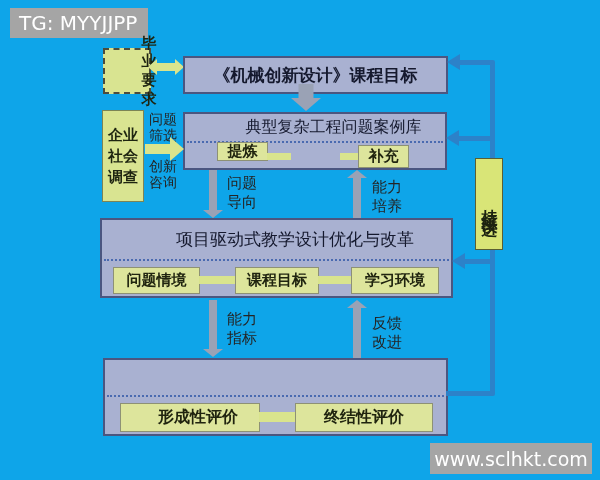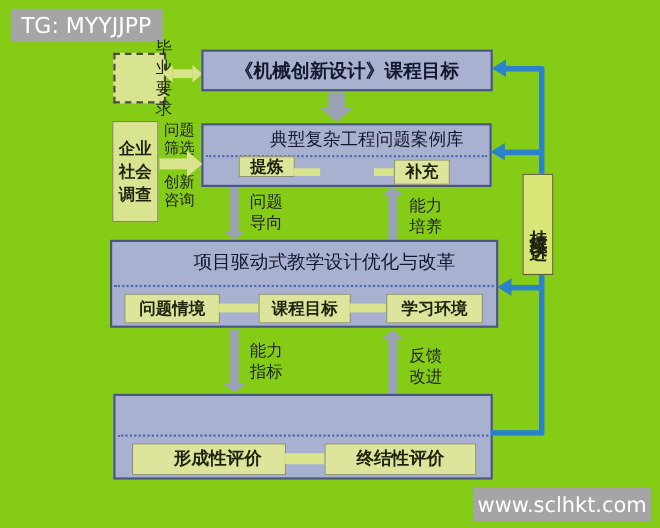--- a/index.html
+++ b/index.html
@@ -1,28 +1,28 @@
 <!DOCTYPE html>
 <html><head>
 <meta charset="utf-8">
 <style>
   html,body{margin:0;padding:0;background:#fff;}
-  .canvas{position:relative;width:600px;height:480px;background:#84cc16;overflow:hidden;
+  .canvas{position:relative;width:600px;height:480px;background:#0ea5e9;overflow:hidden;
           font-family:"DejaVu Sans","Liberation Sans",sans-serif;}
   .abs{position:absolute;}
   .pre{white-space:pre-line;}
 
   
   .badge{position:absolute;background:#a5a5a5;color:#ffffff;display:flex;align-items:center;}
   #tg-badge{left:10px;top:8px;width:138px;height:30px;font-size:20px;padding-left:9px;box-sizing:border-box;}
   #www-badge{left:430px;top:443px;width:162px;height:31px;font-size:19px;justify-content:center;}
 
   
   .main-box{position:absolute;background:#a9b1d1;border:2px solid #4b5680;box-sizing:border-box;color:#15192e;}
-  .main-title{display:flex;align-items:center;justify-content:center;font-weight:bold;}
+  .main-title{display:flex;align-items:center;justify-content:center;font-weight:bold;margin-top:11px;}
   #box1{left:183px;top:45px;width:265px;height:38px;font-size:17px;}
   #box2{left:183px;top:112px;width:264px;height:58px;}
   #box3{left:100px;top:218px;width:353px;height:80px;}
   #box4{left:103px;top:358px;width:345px;height:78px;}
   .box-title{position:absolute;left:0;right:0;top:0;text-align:center;font-weight:normal;color:#15192e;padding-left:37px;}
   #box2 .box-title{height:26px;line-height:26px;font-size:16px;}
   #box3 .box-title{height:38px;line-height:38px;font-size:17px;}
   #box4 .box-title{height:34px;line-height:34px;font-size:17px;}
   .divider{position:absolute;left:2px;right:2px;border-top:2px dotted #4a6ab0;}
   #box2 .divider{top:27px;}
@@ -43,21 +43,21 @@
   #b3i2{left:249px;top:47px;width:88px;height:27px;font-size:15px;}
   #b3c0{left:97px;top:56px;width:37px;height:8px;}
   #b3c1{left:216px;top:56px;width:34px;height:8px;}
   #b4i0{left:15px;top:43px;width:140px;height:29px;font-size:16px;padding-left:16px;}
   #b4i1{left:190px;top:43px;width:138px;height:29px;font-size:16px;}
   #b4c0{left:154px;top:52px;width:37px;height:10px;}
 
   
   #grad-box{left:103px;top:48px;width:44px;height:46px;background:#d9e491;border:2px dashed #4c4c3c;
             box-sizing:border-box;display:flex;align-items:center;justify-content:center;text-align:center;
-            font-size:15px;font-weight:normal;line-height:1.25;color:#1e2410;padding-left:44px;}
+            font-size:15px;font-weight:bold;line-height:1.25;color:#1e2410;padding-left:44px;}
   #survey-box{left:102px;top:110px;width:42px;height:92px;background:#d9e491;border:1px solid #7c8455;
               box-sizing:border-box;display:flex;align-items:center;justify-content:center;text-align:center;
               font-size:15px;font-weight:bold;line-height:1.4;color:#1e2410;}
   #ci-box{left:475px;top:158px;width:28px;height:92px;background:#d9e577;border:1px solid #5a5f33;
           box-sizing:border-box;display:flex;align-items:center;justify-content:center;
           writing-mode:vertical-rl;text-orientation:upright;font-size:16px;font-weight:bold;
           letter-spacing:4px;color:#1e2410;}
 
   
   .edge-label{position:absolute;font-size:15px;line-height:1.25;color:#242424;font-weight:500;}

